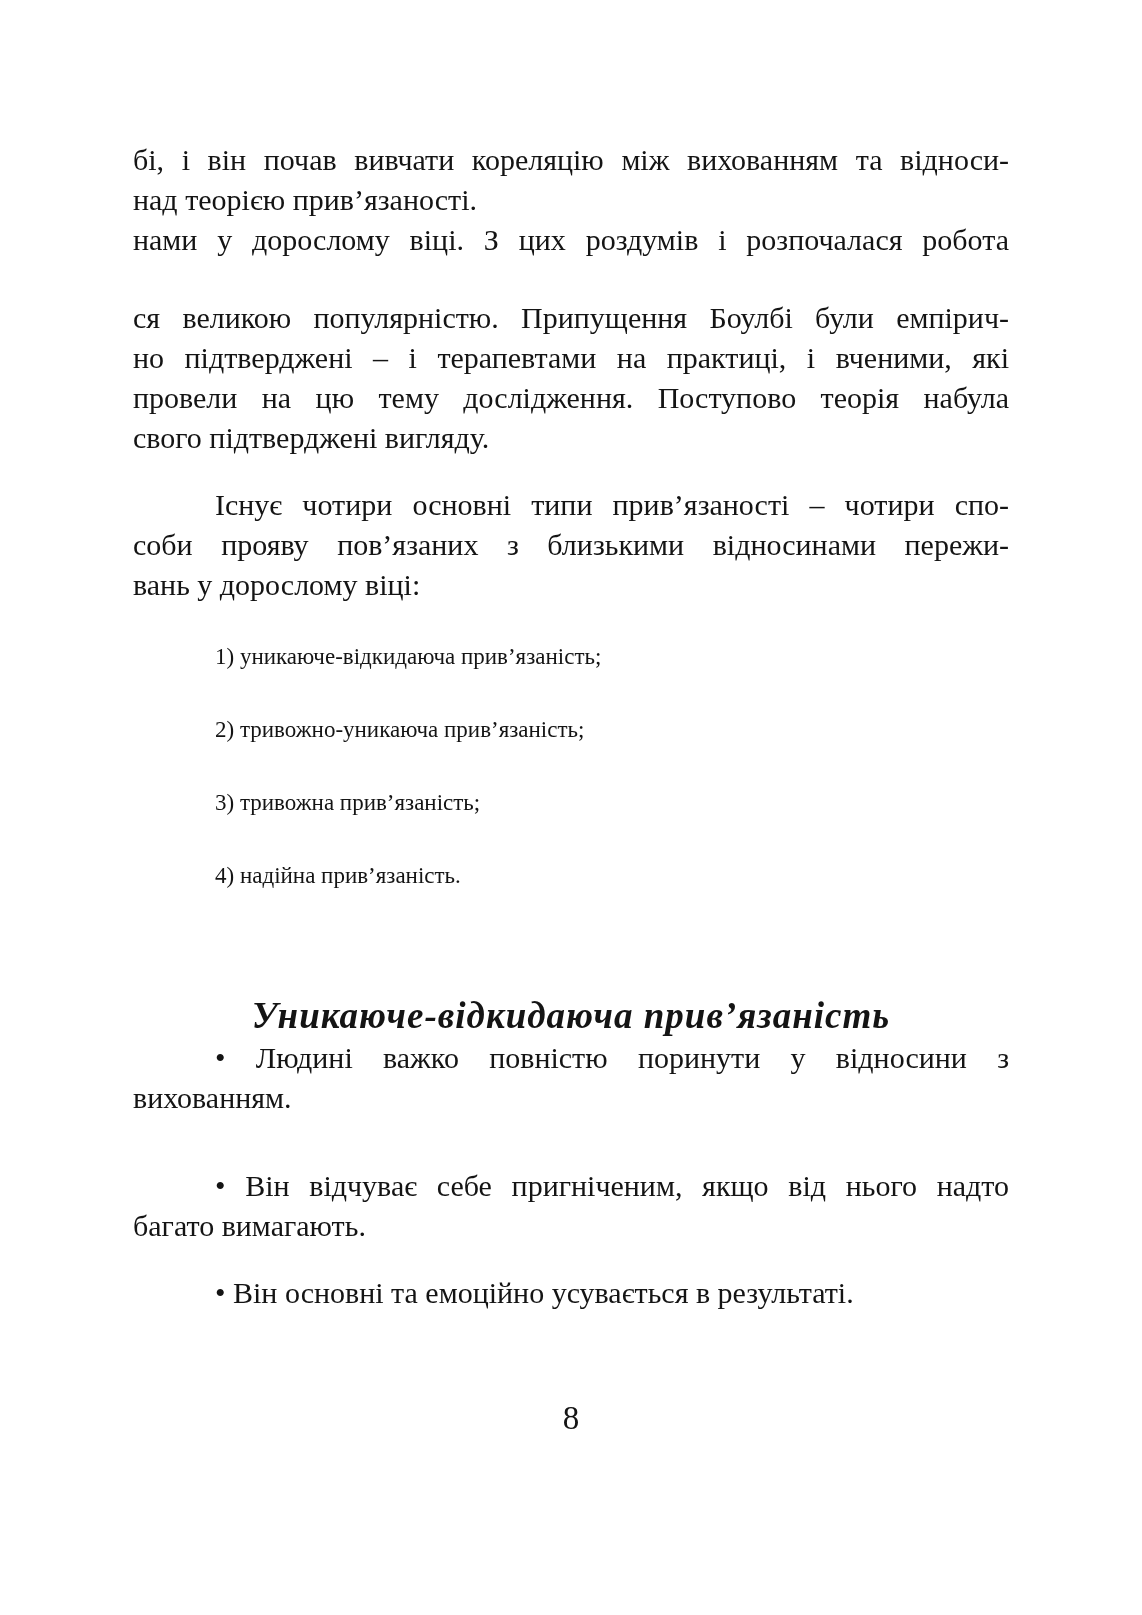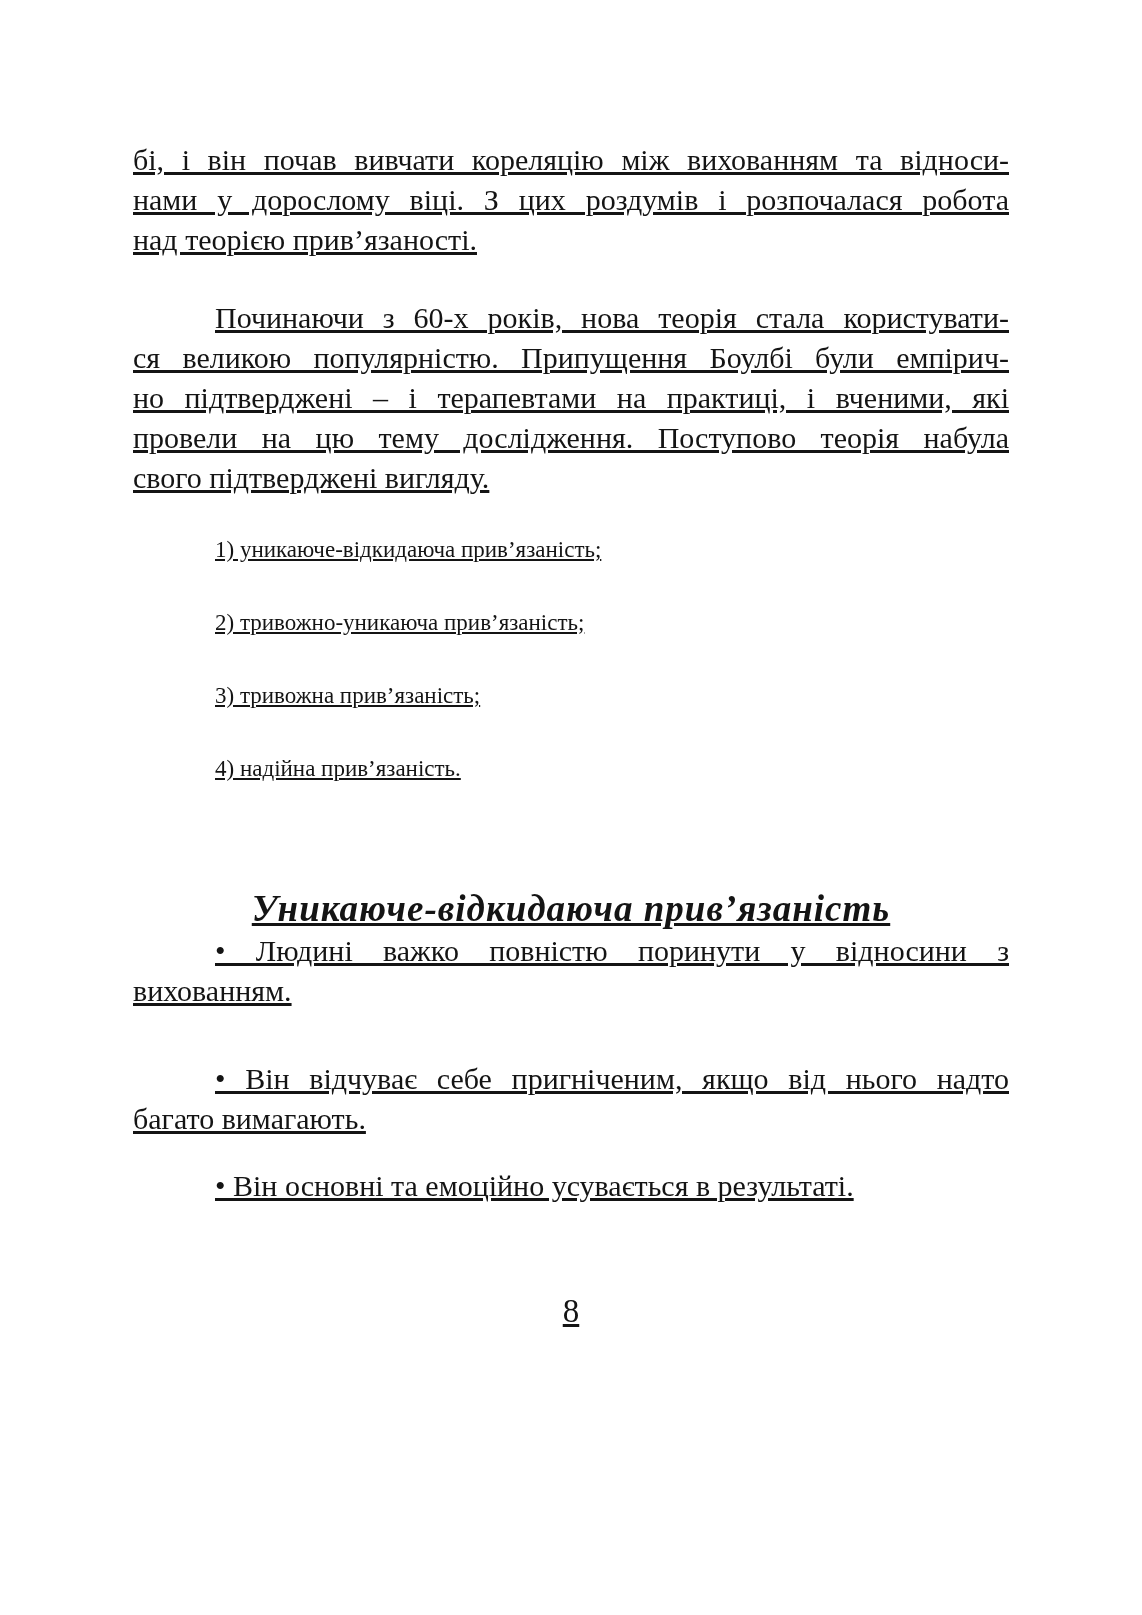--- a/index.html
+++ b/index.html
@@ -14,21 +14,20 @@
     font-family: "Liberation Serif", "DejaVu Serif", serif;
     color: #141414;
     overflow: hidden;
   }
   .page {
     position: absolute;
     left: 133px;
     top: 0;
     width: 876px;
     height: 1615px;
-    text-decoration: underline;
   }
   .body-text {
     font-size: 30px;
     line-height: 40px;
   }
   .line {
     text-align: justify;
     text-align-last: justify;
     white-space: nowrap;
   }
@@ -72,32 +71,36 @@
     line-height: 40px;
   }
 </style>
 </head>
 <body>
 
 <div class="page">
 
   <div class="body-text para-1">
     <div class="line">бі, і він почав вивчати кореляцію між вихованням та відноси-</div>
+    <div class="line last">над теорією прив’язаності.</div>
     <div class="line">нами у дорослому віці. З цих роздумів і розпочалася робота</div>
-    <div class="line last">над теорією прив’язаності.</div>
   </div>
 
   <div class="body-text para-2">
-    <div class="line indent">Починаючи з 60-х років, нова теорія стала користувати-</div>
     <div class="line">ся великою популярністю. Припущення Боулбі були емпірич-</div>
     <div class="line">но підтверджені – і терапевтами на практиці, і вченими, які</div>
     <div class="line">провели на цю тему дослідження. Поступово теорія набула</div>
     <div class="line last">свого підтверджені вигляду.</div>
   </div>
 
+  <div class="body-text para-3">
+    <div class="line indent">Існує чотири основні типи прив’язаності – чотири спо-</div>
+    <div class="line">соби прояву пов’язаних з близькими відносинами пережи-</div>
+    <div class="line last">вань у дорослому віці:</div>
+  </div>
 
   <div class="attachment-list">
     <div class="list-item first">1) уникаюче-відкидаюча прив’язаність;</div>
     <div class="list-item">2) тривожно-уникаюча прив’язаність;</div>
     <div class="list-item">3) тривожна прив’язаність;</div>
     <div class="list-item">4) надійна прив’язаність.</div>
   </div>
 
   <div class="section-heading">Уникаюче-відкидаюча прив’язаність</div>
 

